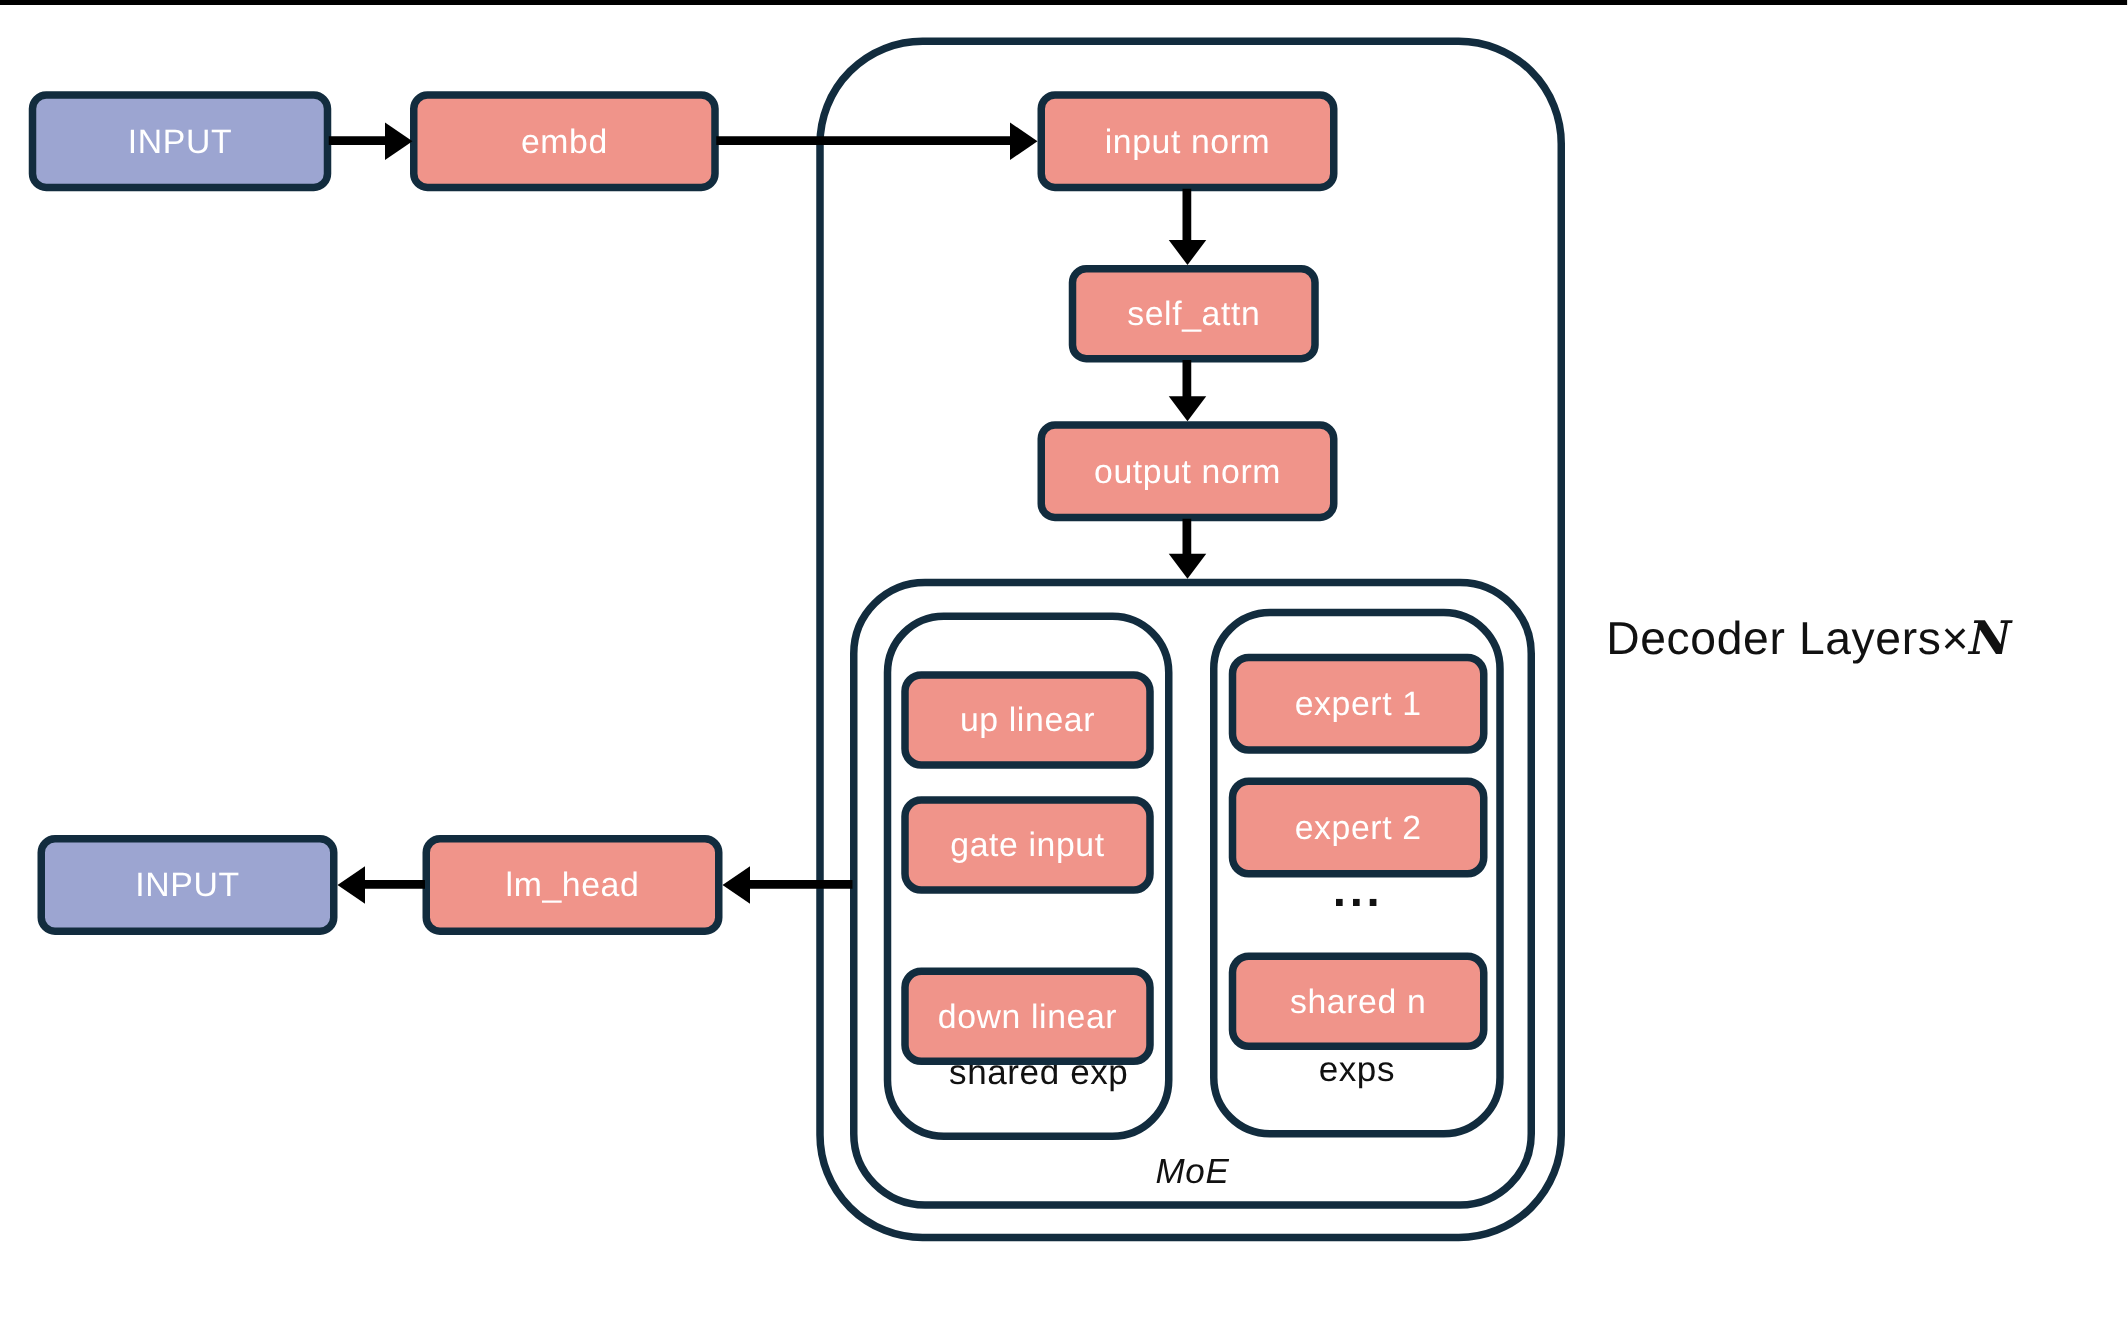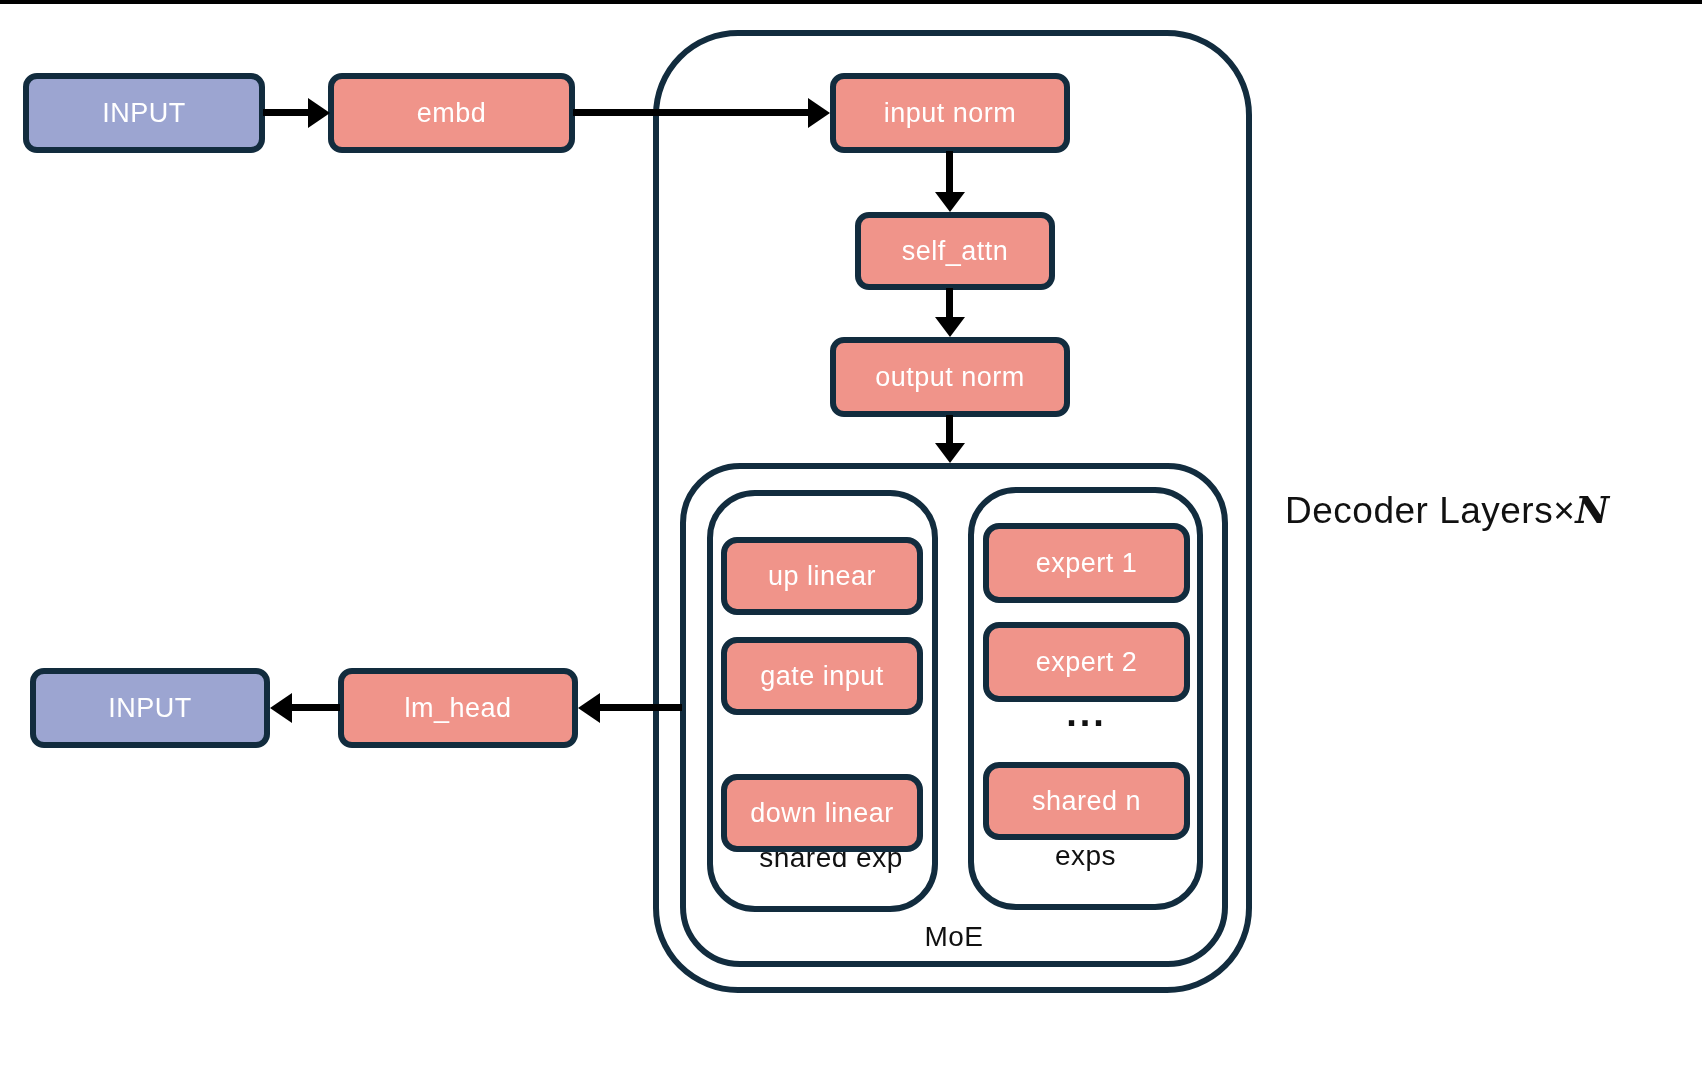--- a/index.html
+++ b/index.html
@@ -73,21 +73,21 @@
 </head>
 <body>
 
 <div class="canvas">
 
   <div class="topbar"></div>
 
   <div class="frame" style="left:653px;top:30px;width:599px;height:963px;border-radius:85px;"></div>
 
   <div class="frame" style="left:680px;top:463px;width:548px;height:504px;border-radius:60px;">
-    <span class="frame-label" style="bottom:8px;">MoE</span>
+    <span class="frame-label" style="bottom:8px;font-style:italic;">MoE</span>
   </div>
 
   <div class="frame" style="left:707px;top:490px;width:231px;height:422px;border-radius:48px;">
     <span class="frame-label" style="bottom:32px;padding-left:17px;">shared exp</span>
   </div>
 
   <div class="frame" style="left:968px;top:487px;width:235px;height:423px;border-radius:48px;">
     <span class="frame-label" style="bottom:32px;">exps</span>
   </div>
 

